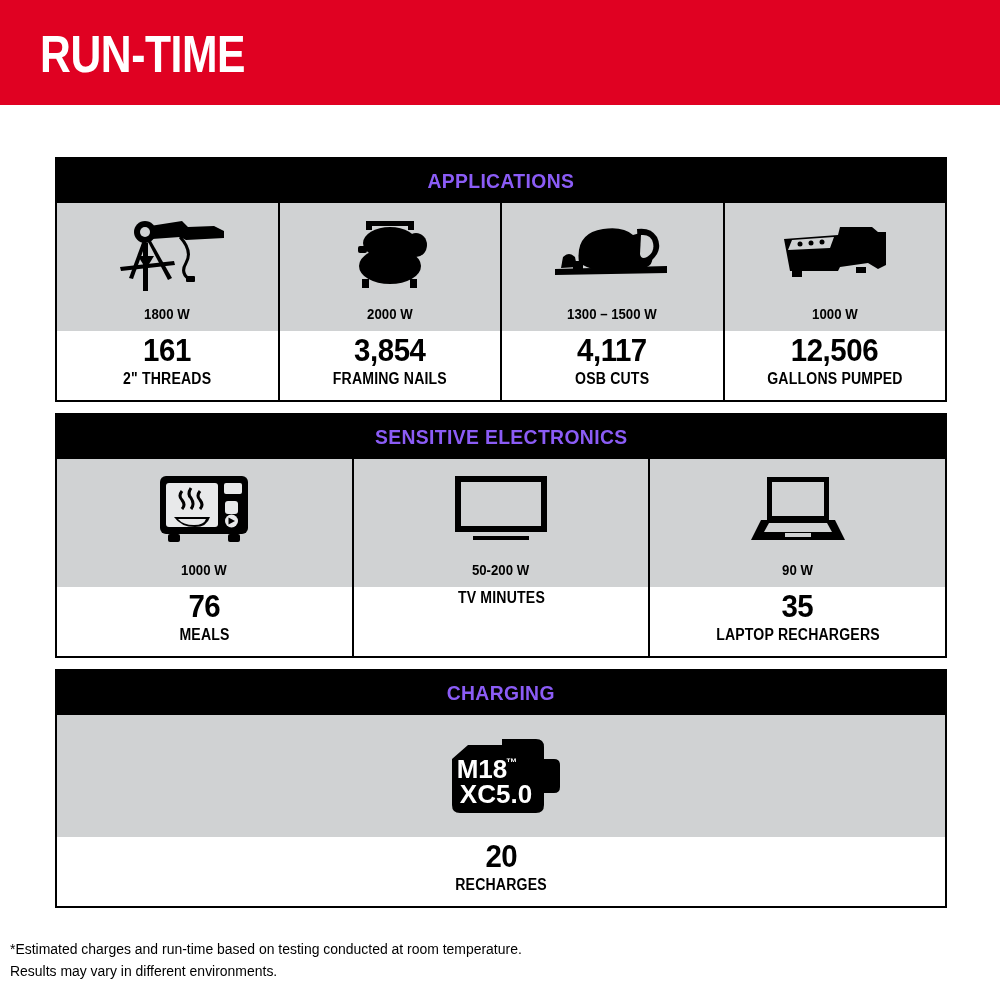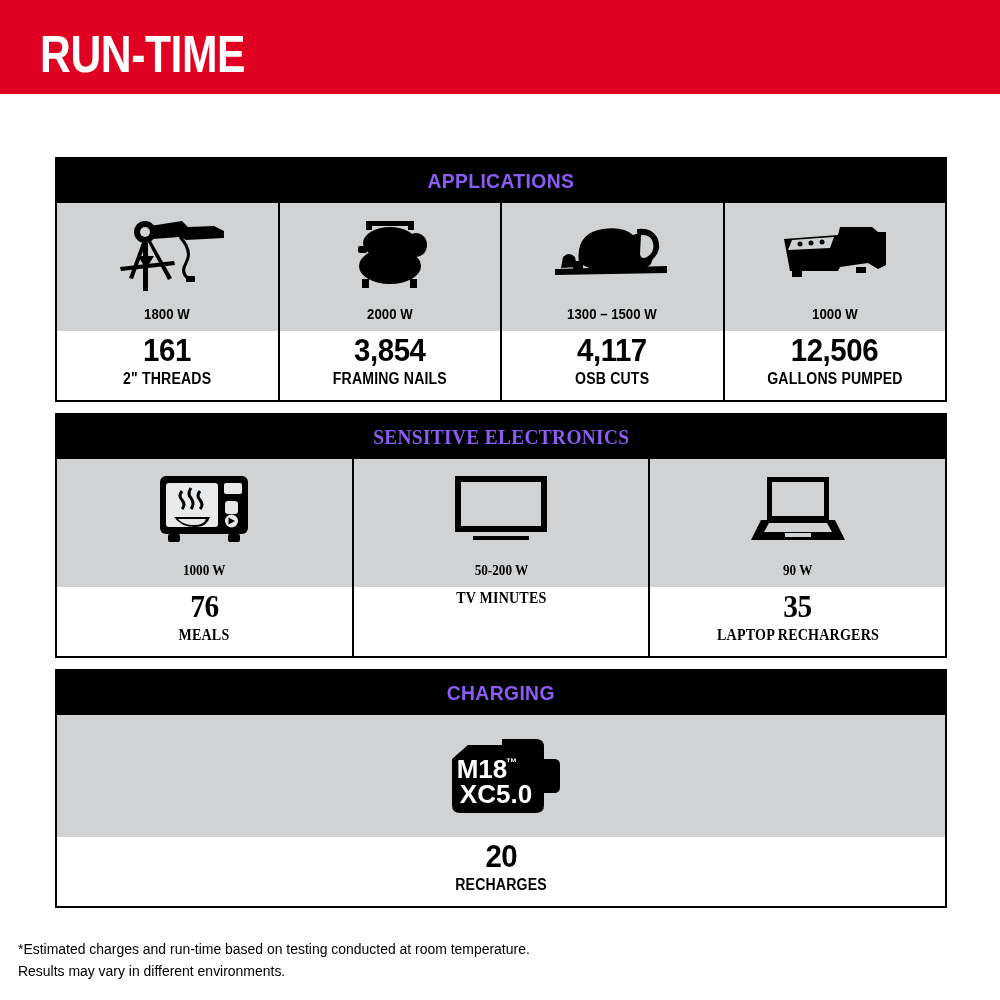--- a/index.html
+++ b/index.html
@@ -14,21 +14,21 @@
     position: relative;
     overflow: hidden;
     color: #000;
   }
 
   
   .banner {
     position: absolute;
     left: 0; top: 0;
     width: 1000px;
-    height: 94px;
+    height: 105px;
     background: #e00122;
   }
   .banner-title {
     position: absolute;
     left: 40px;
     top: 28px;
     font-size: 52px;
     font-weight: bold;
     color: #ffffff;
     letter-spacing: -0.5px;
@@ -108,36 +108,36 @@
     font-size: 16px;
     font-weight: bold;
     padding-bottom: 12px;
     padding-top: 2px;
     letter-spacing: 0.2px;
   }
   .label-cell span { display:inline-block; transform: scaleX(0.88); }
 
   
   #applications-panel { top: 157px; }
-  #electronics-panel  { top: 413px; font-family: Liberation Serif, serif; }
+  #electronics-panel  { top: 413px; }
   #charging-panel     { top: 669px; }
 
   
   .charge-icon-cell {
     background: #d0d2d3;
     height: 122px;
     display: flex;
     align-items: center;
     justify-content: center;
   }
 
   
   .footnote {
     position: absolute;
-    left: 18px;
+    left: 10px;
     top: 938px;
     width: 620px;
     font-size: 15.5px;
     font-weight: normal;
     line-height: 1.45;
     color: #000;
   }
   .footnote span { display:inline-block; transform: scaleX(0.9); transform-origin: left top;}
 
   svg { display: block; }

